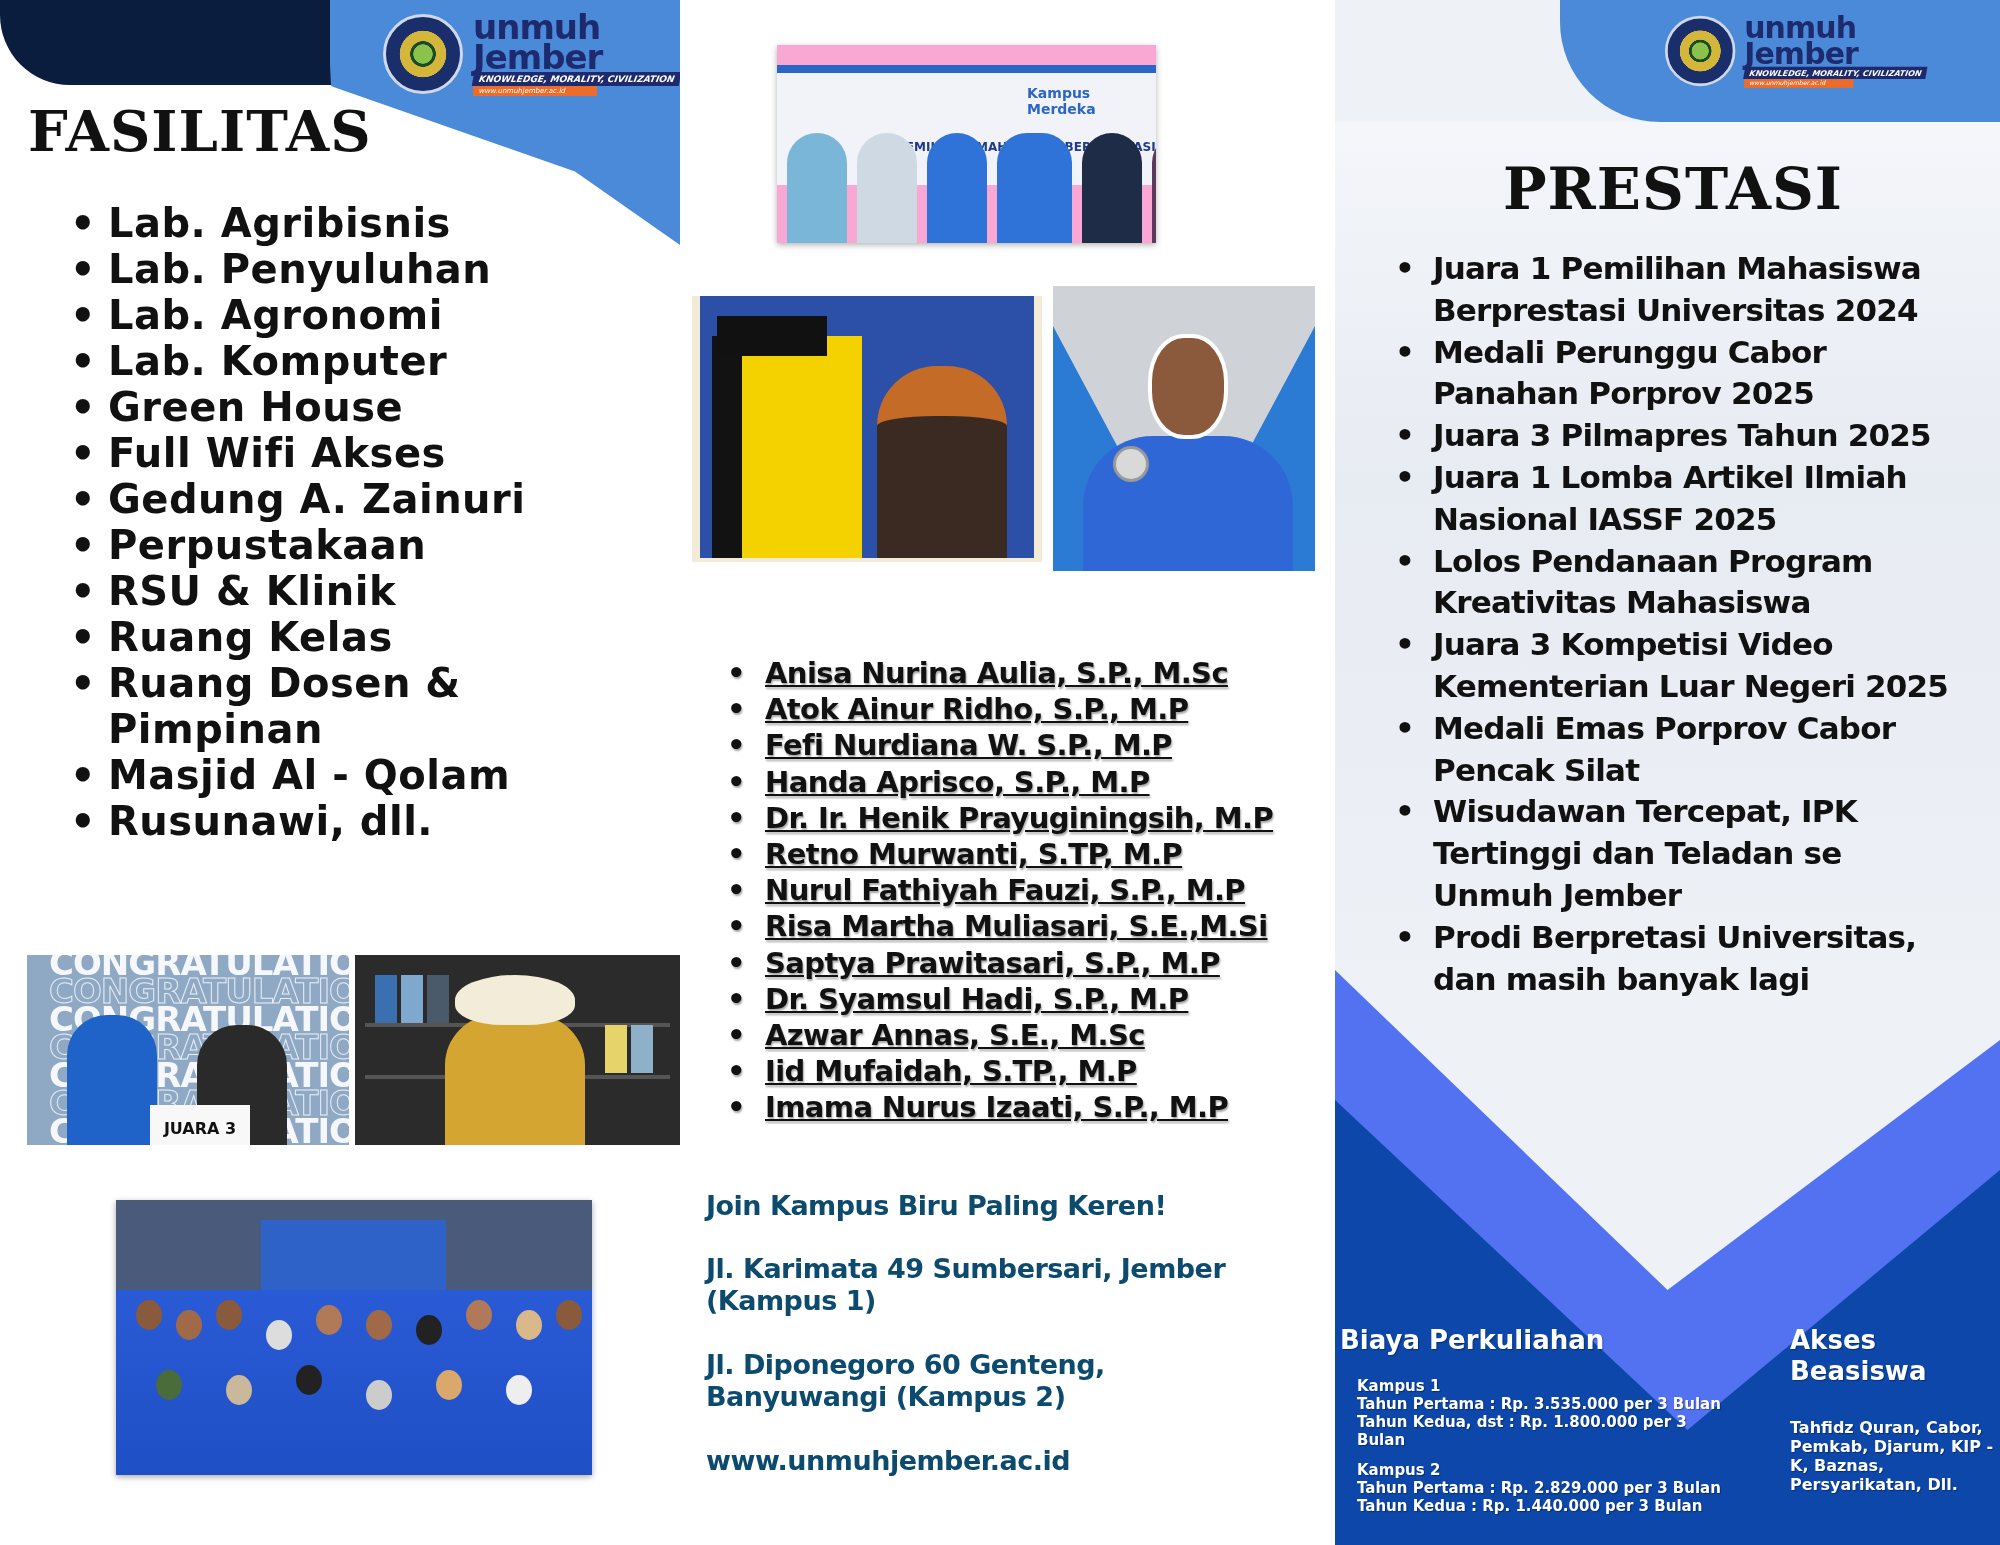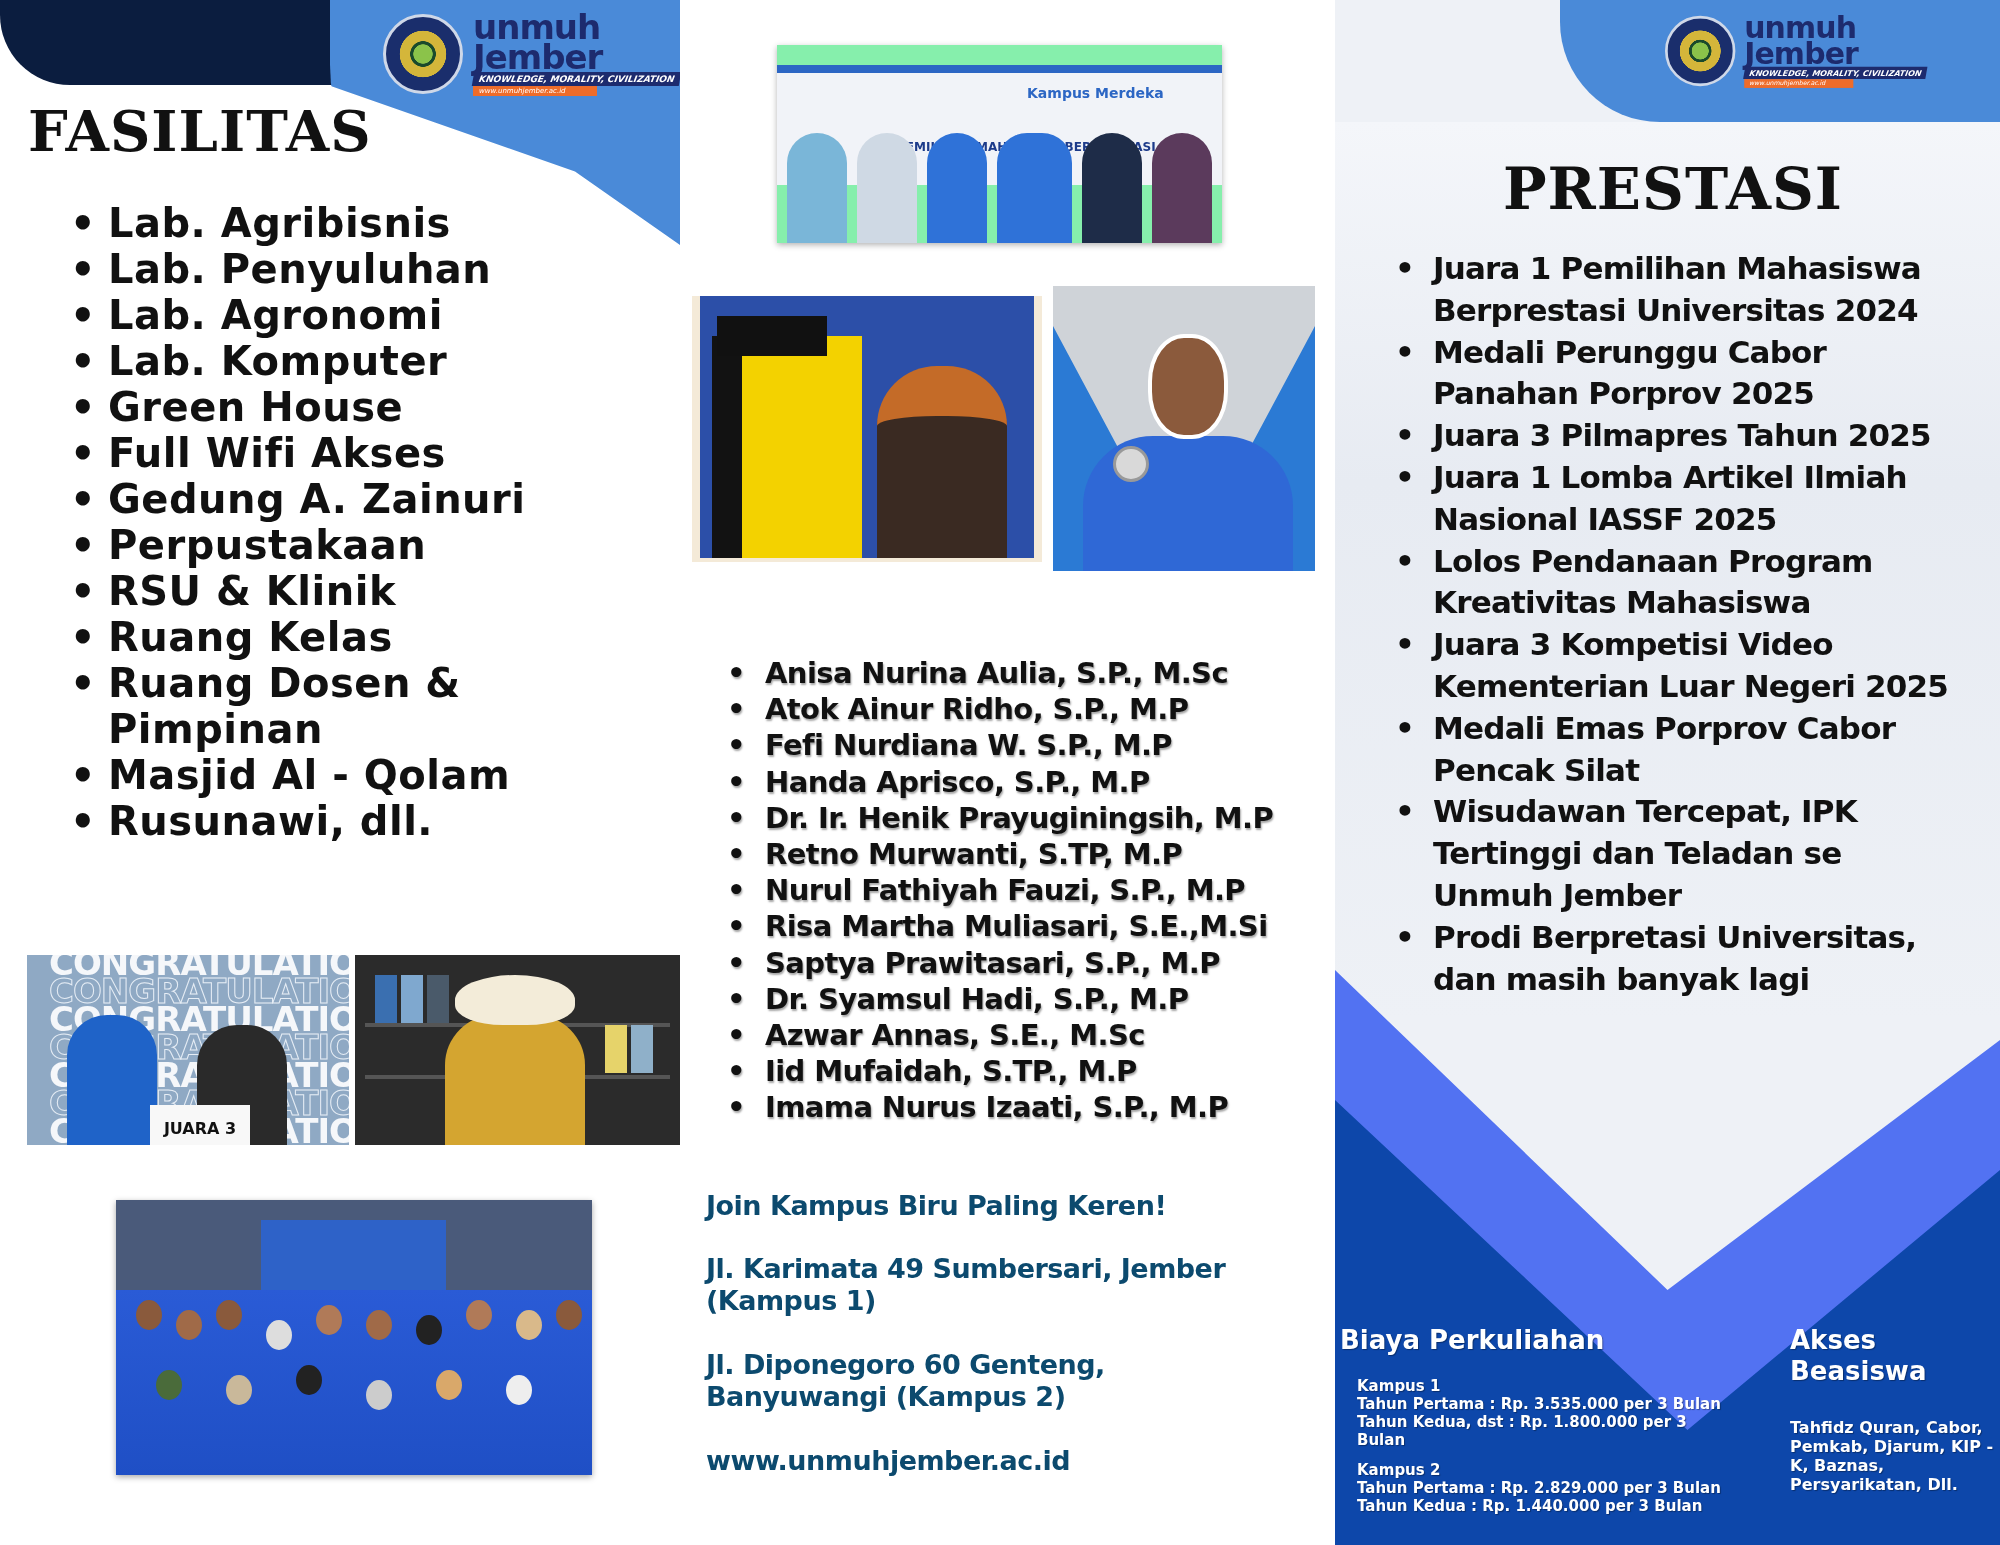--- a/index.html
+++ b/index.html
@@ -46,39 +46,39 @@
   #photo-hatman .book { position: absolute; width: 22px; height: 48px; }
   #photo-hatman .man { position: absolute; left: 90px; top: 60px; width: 140px; height: 130px; background: #d4a530; border-radius: 50px 50px 0 0; }
   #photo-hatman .hat { position: absolute; left: 100px; top: 20px; width: 120px; height: 50px; background: #f3ecd9; border-radius: 50% 50% 40% 40%; }
 
   #photo-group { left: 116px; top: 1200px; width: 476px; height: 275px; background: #4a5a7a; box-shadow: 0 2px 6px rgba(0,0,0,0.35); }
   #photo-group .banner { position: absolute; left: 145px; top: 20px; width: 185px; height: 100px; background: #2e62c8; }
   #photo-group .crowd { position: absolute; left: 0; top: 90px; width: 476px; height: 185px; background: linear-gradient(180deg, #2a5bd6 0%, #1f4fc5 100%); }
   #photo-group .face { position: absolute; width: 26px; height: 30px; border-radius: 50%; }
 
   
-  #photo-pilmapres { left: 97px; top: 45px; width: 445px; height: 198px; background: #86efac; box-shadow: 0 2px 6px rgba(0,0,0,0.3); }
+  #photo-pilmapres { left: 97px; top: 45px; width: 379px; height: 198px; background: #f9a8d4; box-shadow: 0 2px 6px rgba(0,0,0,0.3); }
   #photo-pilmapres .banner { position: absolute; left: 0; top: 20px; width: 445px; height: 120px; background: #f1f3f8; border-top: 8px solid #2c66c4; }
   #photo-pilmapres .ban-text { position: absolute; left: 120px; top: 95px; font-size: 12px; color: #1d3b8a; font-weight: bold; }
   #photo-pilmapres .p { position: absolute; bottom: 0; width: 60px; height: 110px; border-radius: 30px 30px 0 0; }
 
   #photo-award { left: 12px; top: 296px; width: 350px; height: 266px; background: #f4ead8; }
   #photo-award .bg { position: absolute; left: 8px; top: 0; width: 334px; height: 262px; background: #2c4fa8; }
   #photo-award .gown { position: absolute; left: 20px; top: 40px; width: 150px; height: 222px; background: #f3d200; border-left: 30px solid #121212; }
   #photo-award .cap { position: absolute; left: 25px; top: 20px; width: 110px; height: 40px; background: #111; }
   #photo-award .woman { position: absolute; left: 185px; top: 70px; width: 130px; height: 192px; background: #3a2a22; border-top: 50px solid #c46b28; border-radius: 60px 60px 0 0; }
 
   #photo-medal { left: 373px; top: 286px; width: 262px; height: 285px; background: #cfd3d8; }
   #photo-medal .tri { position: absolute; left: 0; top: 40px; width: 262px; height: 245px; background: #2b7ad4; clip-path: polygon(0 0, 50% 100%, 100% 0, 100% 100%, 0 100%); }
   #photo-medal .jacket { position: absolute; left: 30px; top: 150px; width: 210px; height: 135px; background: #2f68d6; border-radius: 70px 70px 0 0; }
   #photo-medal .head { position: absolute; left: 95px; top: 48px; width: 80px; height: 105px; background: #8b5a3c; border-radius: 45%; border: 4px solid #fff; }
   #photo-medal .medal { position: absolute; left: 60px; top: 160px; width: 36px; height: 36px; border-radius: 50%; background: #d9d9d9; border: 3px solid #999; }
 
   #dosen-title { position: absolute; left: 43px; top: 598px; font-size: 42px; }
-  #dosen-list { position: absolute; left: 45px; top: 655px; list-style: none; }
+  #dosen-list { position: absolute; left: 45px; top: 655px; list-style: none; text-decoration: underline; }
   #dosen-list li { font-family: "DejaVu Sans", sans-serif; font-weight: bold; font-size: 29px; line-height: 36.2px; padding-left: 40px; position: relative; letter-spacing: -0.6px; text-shadow: 1px 2px 2px rgba(0,0,0,0.35); white-space: nowrap; }
   #dosen-list li::before { content: "•"; position: absolute; left: 2px; top: 0; }
 
   .contact { position: absolute; left: 26px; font-family: "DejaVu Sans", sans-serif; font-weight: bold; font-size: 27px; line-height: 32px; color: #0c4a6e; letter-spacing: -0.5px; }
   #contact-join { top: 1190px; }
   #contact-addr1 { top: 1253px; width: 560px; }
   #contact-addr2 { top: 1349px; width: 560px; }
   #contact-web { top: 1445px; }
 
   

